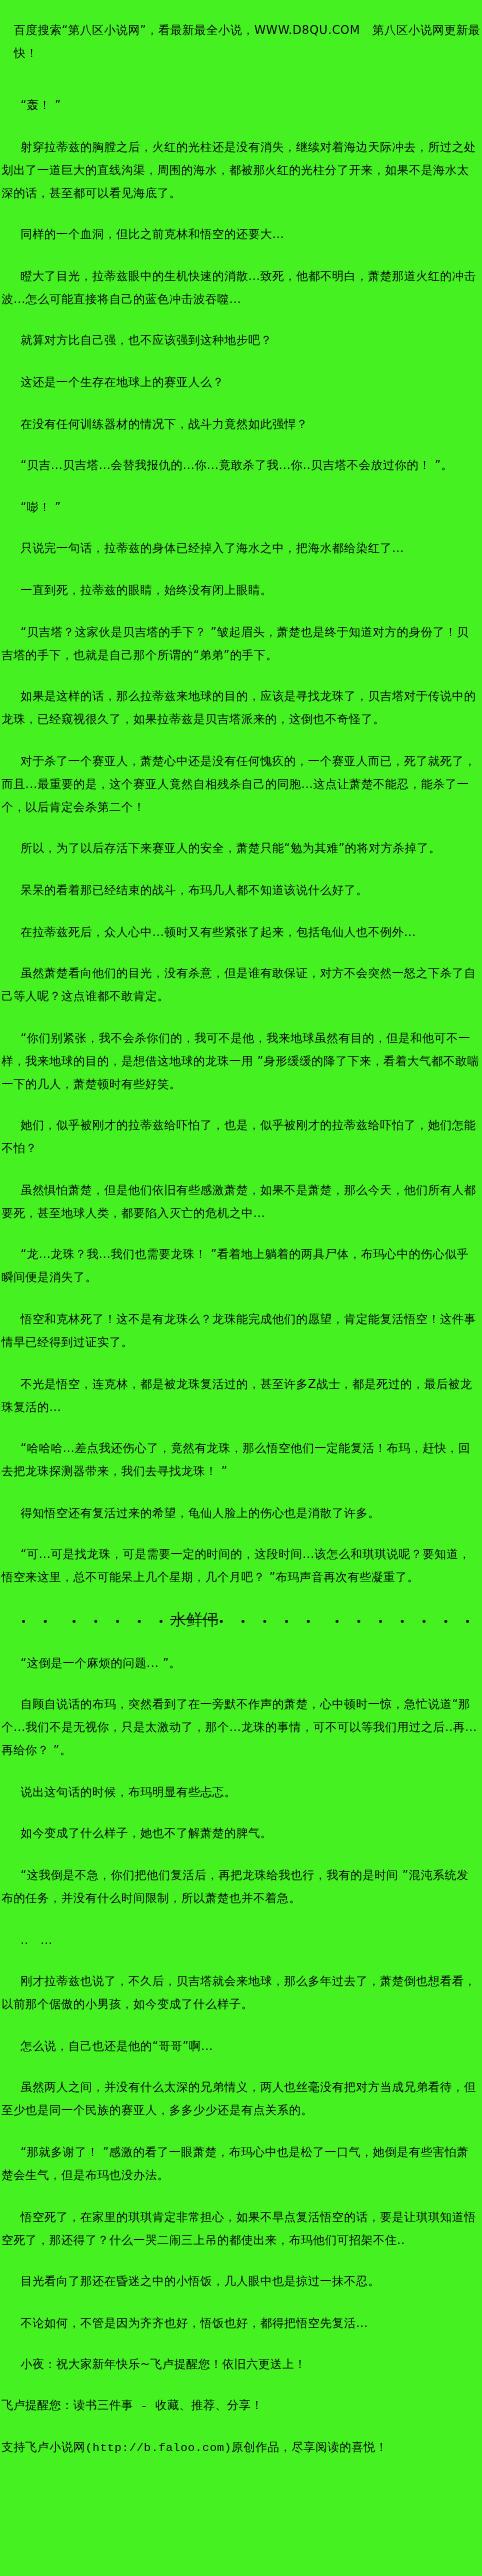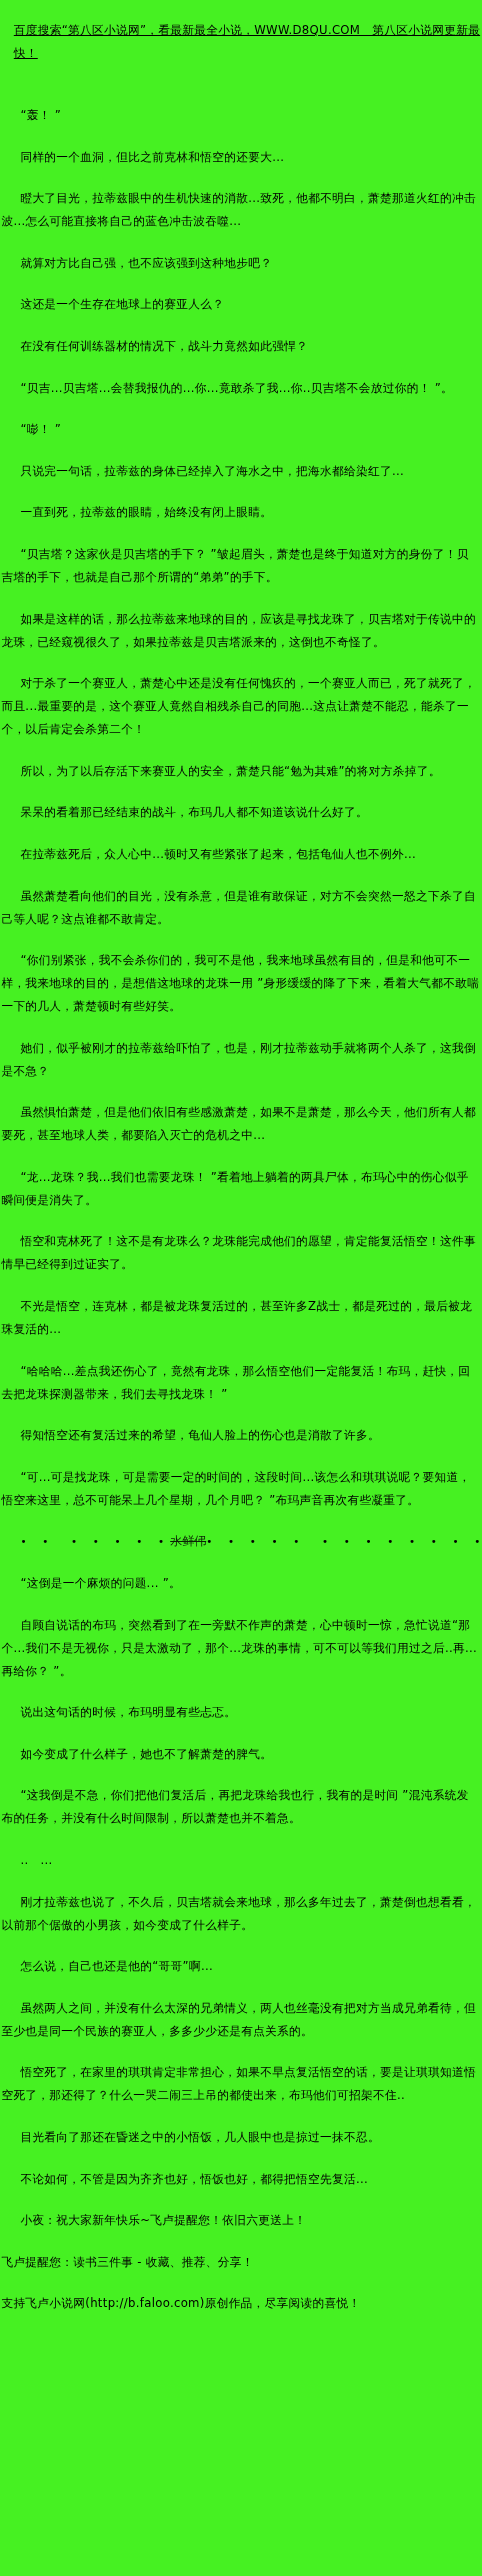--- a/index.html
+++ b/index.html
@@ -13,91 +13,93 @@
   .page {
     width: 482px;
     min-height: 2576px;
     box-sizing: border-box;
     padding: 19px 1.4px 13.8px 1.4px;
     font-size: 11.7px;
     line-height: 23px;
     letter-spacing: 0.3px;
   }
   .top-promo {
-    margin: 0 0 39px 0;
+    margin: 0 0 29px 0;
     padding-left: 12.4px;
-    text-decoration: underline;
   }
   .novel-body p {
     margin: 0 0 18.6px 0;
   }
   p.indent {
     text-indent: 19px;
   }
   p.flush {
     text-indent: 0;
+    font-family: Liberation Mono, monospace;
   }
   p.divider {
     text-indent: 19px;
     white-space: nowrap;
   }
   .dots-run {
     letter-spacing: 6.2px;
     font-size: 10.3px;
   }
   .garbled {
     text-decoration: line-through;
     letter-spacing: 0;
-    font-size: 12px;
+    font-size: 16px;
     opacity: 0.85;
   }
 </style>
 </head>
 <body style="background: rgb(70, 241, 34); color: rgb(0, 0, 0);">
 
 <div class="page">
   <div class="top-promo">百度搜索“第八区小说网”，看最新最全小说，WWW.D8QU.COM　第八区小说网更新最快！</div>
 
   <div class="novel-body">
       <p class="indent">“轰！ ”</p>
+      <p class="indent">射穿拉蒂兹的胸膛之后，火红的光柱还是没有消失，继续对着海边天际冲去，所过之处划出了一道巨大的直线沟渠，周围的海水，都被那火红的光柱分了开来，如果不是海水太深的话，甚至都可以看见海底了。</p>
       <p class="indent">同样的一个血洞，但比之前克林和悟空的还要大...</p>
       <p class="indent">瞪大了目光，拉蒂兹眼中的生机快速的消散...致死，他都不明白，萧楚那道火红的冲击波...怎么可能直接将自己的蓝色冲击波吞噬...</p>
       <p class="indent">就算对方比自己强，也不应该强到这种地步吧？</p>
       <p class="indent">这还是一个生存在地球上的赛亚人么？</p>
       <p class="indent">在没有任何训练器材的情况下，战斗力竟然如此强悍？</p>
       <p class="indent">“贝吉...贝吉塔...会替我报仇的...你...竟敢杀了我...你..贝吉塔不会放过你的！ ”。</p>
       <p class="indent">“嘭！ ”</p>
       <p class="indent">只说完一句话，拉蒂兹的身体已经掉入了海水之中，把海水都给染红了...</p>
       <p class="indent">一直到死，拉蒂兹的眼睛，始终没有闭上眼睛。</p>
       <p class="indent">“贝吉塔？这家伙是贝吉塔的手下？ ”皱起眉头，萧楚也是终于知道对方的身份了！贝吉塔的手下，也就是自己那个所谓的“弟弟”的手下。</p>
       <p class="indent">如果是这样的话，那么拉蒂兹来地球的目的，应该是寻找龙珠了，贝吉塔对于传说中的龙珠，已经窥视很久了，如果拉蒂兹是贝吉塔派来的，这倒也不奇怪了。</p>
       <p class="indent">对于杀了一个赛亚人，萧楚心中还是没有任何愧疚的，一个赛亚人而已，死了就死了，而且...最重要的是，这个赛亚人竟然自相残杀自己的同胞...这点让萧楚不能忍，能杀了一个，以后肯定会杀第二个！</p>
       <p class="indent">所以，为了以后存活下来赛亚人的安全，萧楚只能“勉为其难”的将对方杀掉了。</p>
       <p class="indent">呆呆的看着那已经结束的战斗，布玛几人都不知道该说什么好了。</p>
       <p class="indent">在拉蒂兹死后，众人心中...顿时又有些紧张了起来，包括龟仙人也不例外...</p>
       <p class="indent">虽然萧楚看向他们的目光，没有杀意，但是谁有敢保证，对方不会突然一怒之下杀了自己等人呢？这点谁都不敢肯定。</p>
       <p class="indent">“你们别紧张，我不会杀你们的，我可不是他，我来地球虽然有目的，但是和他可不一样，我来地球的目的，是想借这地球的龙珠一用 ”身形缓缓的降了下来，看着大气都不敢喘一下的几人，萧楚顿时有些好笑。</p>
-      <p class="indent">她们，似乎被刚才的拉蒂兹给吓怕了，也是，刚才拉蒂兹动手就将两个人杀了，这我倒是不急？</p>
+      <p class="indent">她们，似乎被刚才的拉蒂兹给吓怕了，也是，似乎被刚才的拉蒂兹给吓怕了，她们怎能不怕？</p>
       <p class="indent">虽然惧怕萧楚，但是他们依旧有些感激萧楚，如果不是萧楚，那么今天，他们所有人都要死，甚至地球人类，都要陷入灭亡的危机之中...</p>
       <p class="indent">“龙...龙珠？我...我们也需要龙珠！ ”看着地上躺着的两具尸体，布玛心中的伤心似乎瞬间便是消失了。</p>
       <p class="indent">悟空和克林死了！这不是有龙珠么？龙珠能完成他们的愿望，肯定能复活悟空！这件事情早已经得到过证实了。</p>
       <p class="indent">不光是悟空，连克林，都是被龙珠复活过的，甚至许多Z战士，都是死过的，最后被龙珠复活的...</p>
       <p class="indent">“哈哈哈...差点我还伤心了，竟然有龙珠，那么悟空他们一定能复活！布玛，赶快，回去把龙珠探测器带来，我们去寻找龙珠！ ”</p>
       <p class="indent">得知悟空还有复活过来的希望，龟仙人脸上的伤心也是消散了许多。</p>
       <p class="indent">“可...可是找龙珠，可是需要一定的时间的，这段时间...该怎么和琪琪说呢？要知道，悟空来这里，总不可能呆上几个星期，几个月吧？ ”布玛声音再次有些凝重了。</p>
       <p class="divider"><span class="dots-run">• •　• • • • •</span><span class="garbled">水鲜伄</span><span class="dots-run">• • • • •　• • • • • • • • •</span></p>
       <p class="indent">“这倒是一个麻烦的问题... ”。</p>
       <p class="indent">自顾自说话的布玛，突然看到了在一旁默不作声的萧楚，心中顿时一惊，急忙说道“那个...我们不是无视你，只是太激动了，那个...龙珠的事情，可不可以等我们用过之后..再...再给你？ ”。</p>
       <p class="indent">说出这句话的时候，布玛明显有些忐忑。</p>
       <p class="indent">如今变成了什么样子，她也不了解萧楚的脾气。</p>
       <p class="indent">“这我倒是不急，你们把他们复活后，再把龙珠给我也行，我有的是时间 ”混沌系统发布的任务，并没有什么时间限制，所以萧楚也并不着急。</p>
       <p class="indent">..　...</p>
       <p class="indent">刚才拉蒂兹也说了，不久后，贝吉塔就会来地球，那么多年过去了，萧楚倒也想看看，以前那个倨傲的小男孩，如今变成了什么样子。</p>
       <p class="indent">怎么说，自己也还是他的“哥哥”啊...</p>
       <p class="indent">虽然两人之间，并没有什么太深的兄弟情义，两人也丝毫没有把对方当成兄弟看待，但至少也是同一个民族的赛亚人，多多少少还是有点关系的。</p>
+      <p class="indent">“那就多谢了！ ”感激的看了一眼萧楚，布玛心中也是松了一口气，她倒是有些害怕萧楚会生气，但是布玛也没办法。</p>
       <p class="indent">悟空死了，在家里的琪琪肯定非常担心，如果不早点复活悟空的话，要是让琪琪知道悟空死了，那还得了？什么一哭二闹三上吊的都使出来，布玛他们可招架不住..</p>
       <p class="indent">目光看向了那还在昏迷之中的小悟饭，几人眼中也是掠过一抹不忍。</p>
       <p class="indent">不论如何，不管是因为齐齐也好，悟饭也好，都得把悟空先复活...</p>
       <p class="indent">小夜：祝大家新年快乐~飞卢提醒您！依旧六更送上！</p>
       <p class="flush">飞卢提醒您：读书三件事 - 收藏、推荐、分享！</p>
       <p class="flush">支持飞卢小说网(http://b.faloo.com)原创作品，尽享阅读的喜悦！</p>
     </div>
 
 </div>
 

